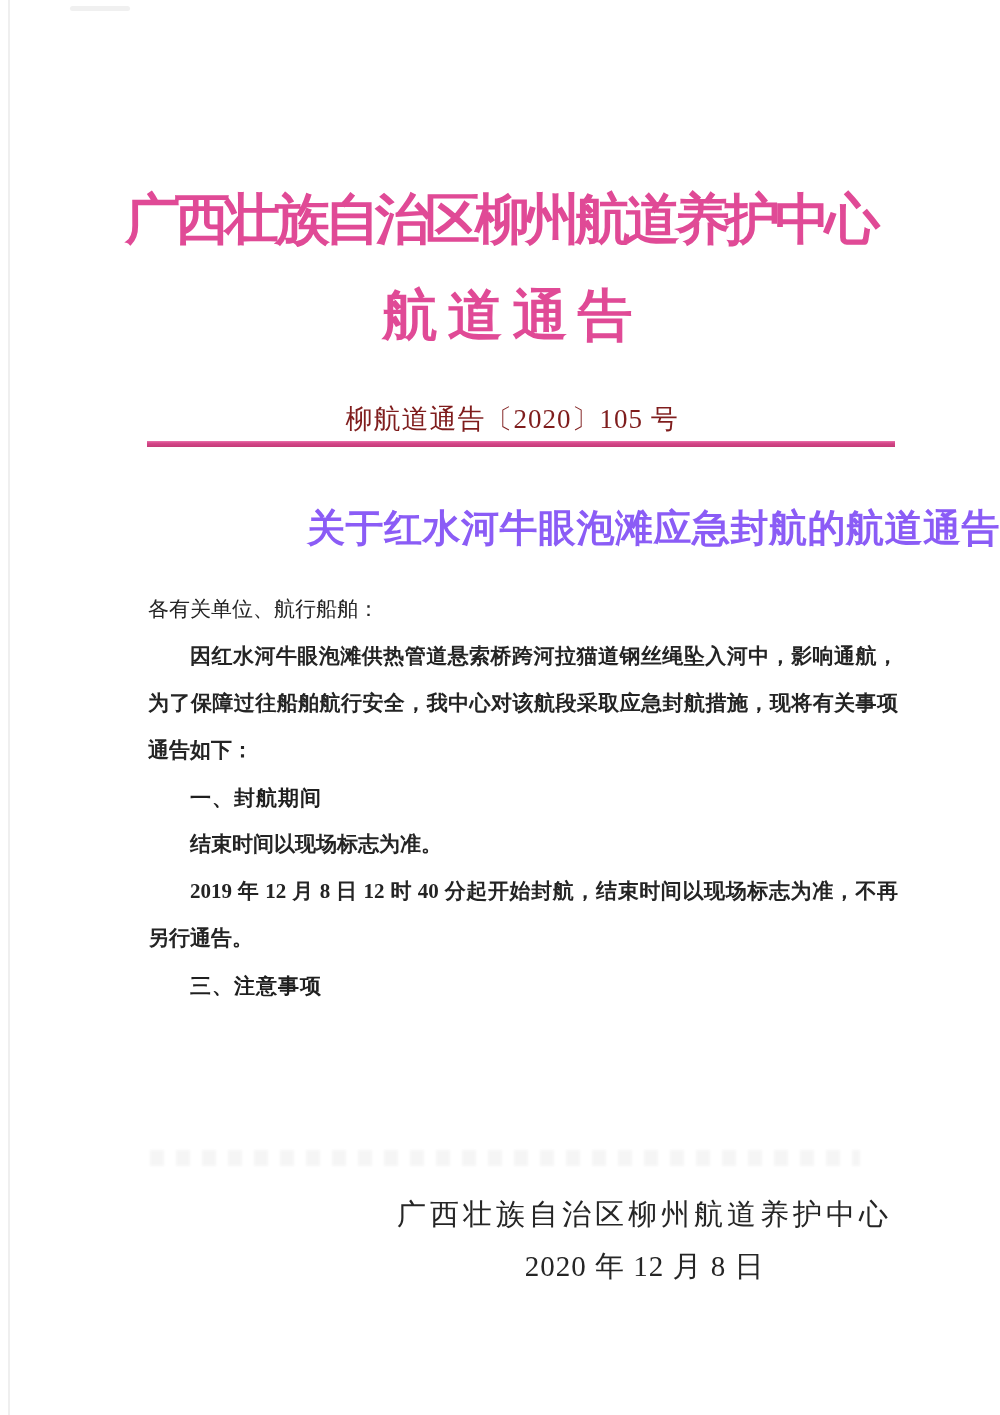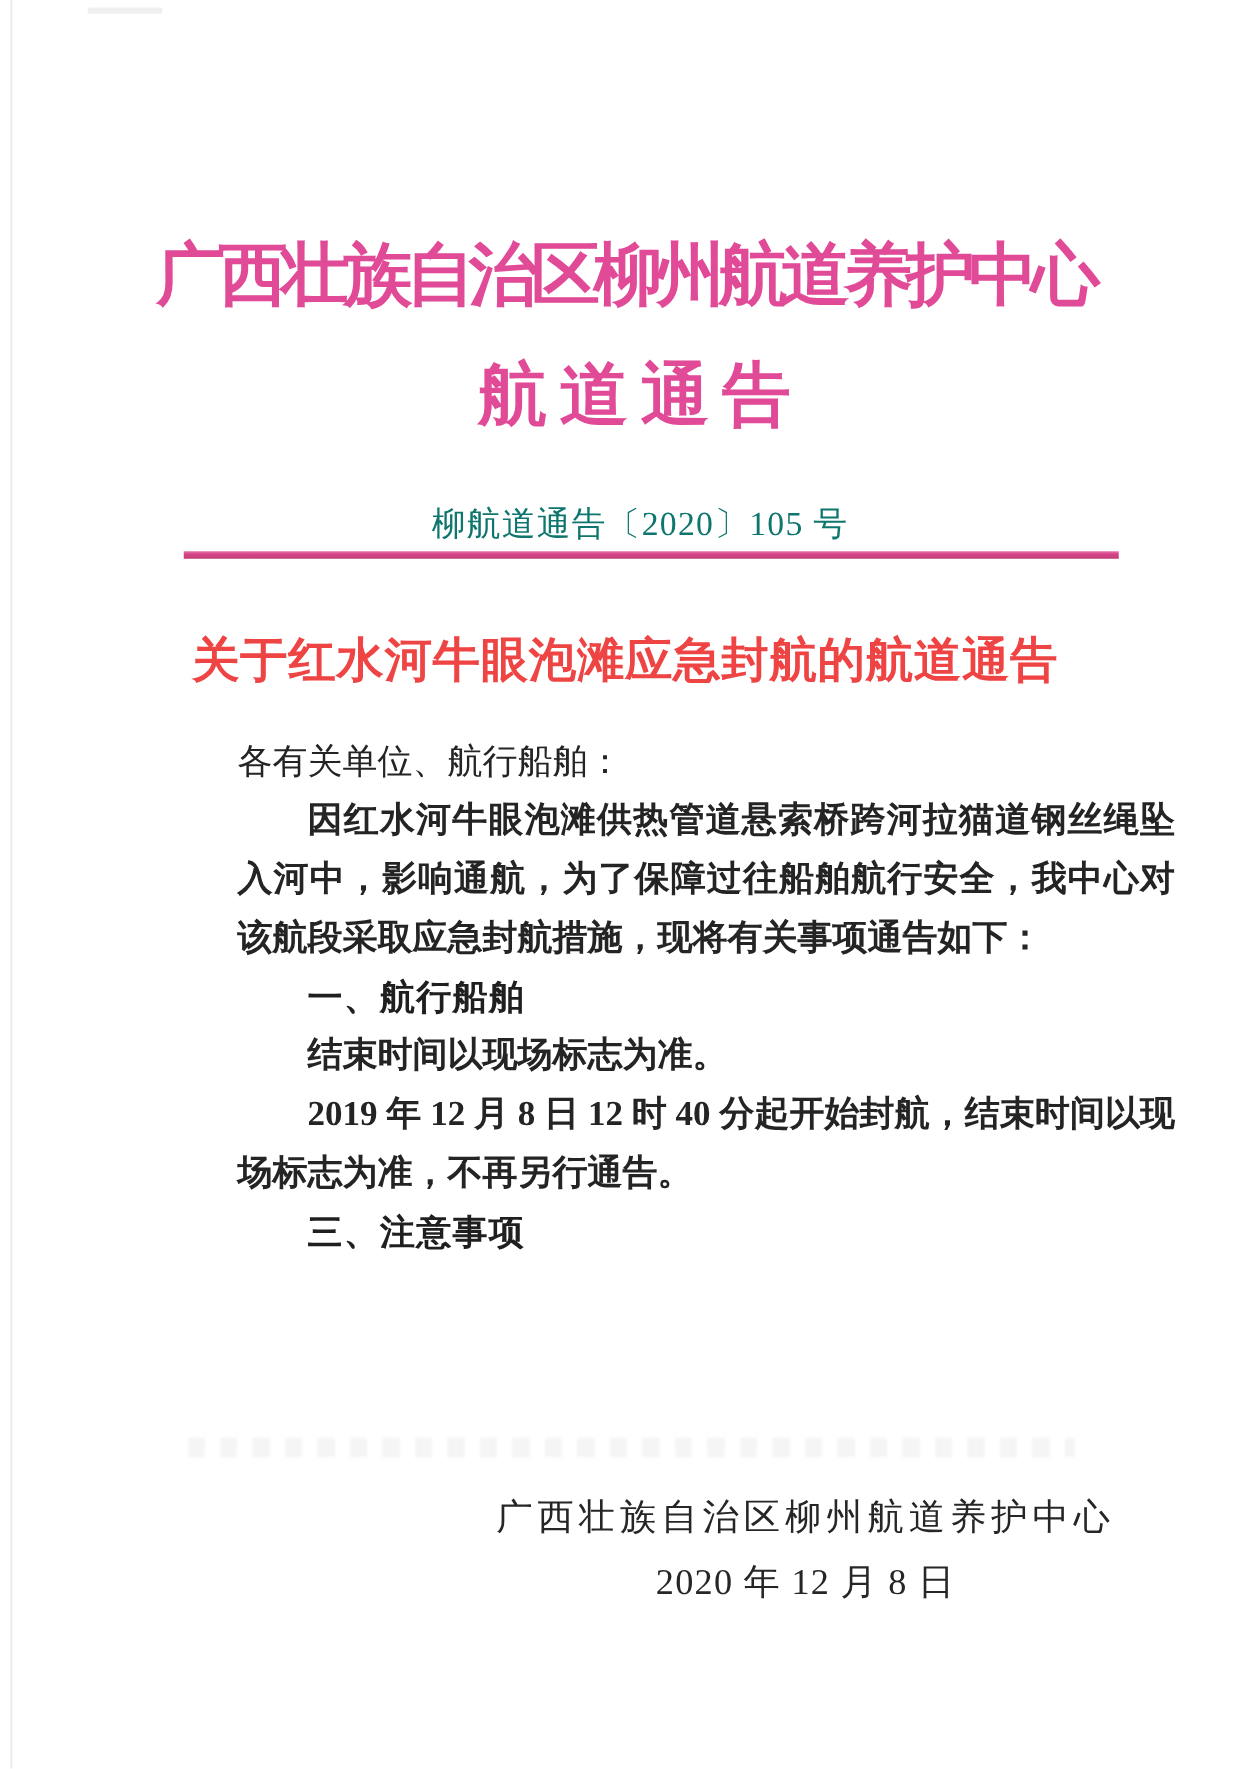--- a/index.html
+++ b/index.html
@@ -52,53 +52,52 @@
   }
   .org-title.line1 { top: 192px; letter-spacing: -5px; }
   .org-title.line2 { top: 288px; letter-spacing: 10px; margin-left: 25px; }
 
   .doc-number {
     position: absolute;
     left: 0; right: 0;
     top: 401px;
     text-align: center;
     font-size: 27px;
-    color: #0f766e;
+    color: #7f1d1d;
     letter-spacing: 1px;
     padding-left: 24px;
   }
 
   .pink-rule {
     position: absolute;
     left: 147px; top: 441px;
     width: 748px; height: 6px;
     background: linear-gradient(180deg, #e873ab 0%, var(--rule, #d6478a) 35%, #c23b76 100%);
   }
 
   .subject-title {
     position: absolute;
     left: 0; right: 0;
     top: 503px;
-    text-align: center;
+    text-align: right;
     font-size: 38px;
     font-weight: 700;
-    color: #ef4444;
+    color: #8b5cf6;
     letter-spacing: 0.5px;
     white-space: nowrap;
   }
 
   .body-text {
     position: absolute;
     left: 148px; top: 586px;
     width: 750px;
-    font-size: 28px;
+    font-size: 21px;
     line-height: 47px;
     color: #242424;
     text-align: justify;
-    margin-left: 42px;
   }
   .body-text p { margin: 0; }
   .indent { text-indent: 2em; font-weight: bold; }
   .section-heading {
     font-family: "Liberation Sans", "DejaVu Sans", sans-serif;
     font-weight: 700;
     color: #1f1f1f;
     text-indent: 2em;
     letter-spacing: 1px;
   }
@@ -131,21 +130,21 @@
 
   <div class="pink-rule"></div>
 
   <div class="subject-title">关于红水河牛眼泡滩应急封航的航道通告</div>
 
   <div class="body-text">
     <p>各有关单位、航行船舶：</p>
 
     <p class="indent">因红水河牛眼泡滩供热管道悬索桥跨河拉猫道钢丝绳坠入河中，影响通航，为了保障过往船舶航行安全，我中心对该航段采取应急封航措施，现将有关事项通告如下：</p>
 
-    <p class="section-heading">一、航行船舶</p>
+    <p class="section-heading">一、封航期间</p>
     <p class="indent">结束时间以现场标志为准。</p>
 
     <p class="indent">2019 年 12 月 8 日 12 时 40 分起开始封航，结束时间以现场标志为准，不再另行通告。</p>
 
     <p class="section-heading">三、注意事项</p>
   </div>
 
   <div class="ghost-band"></div>
 
   <div class="signature-block">

